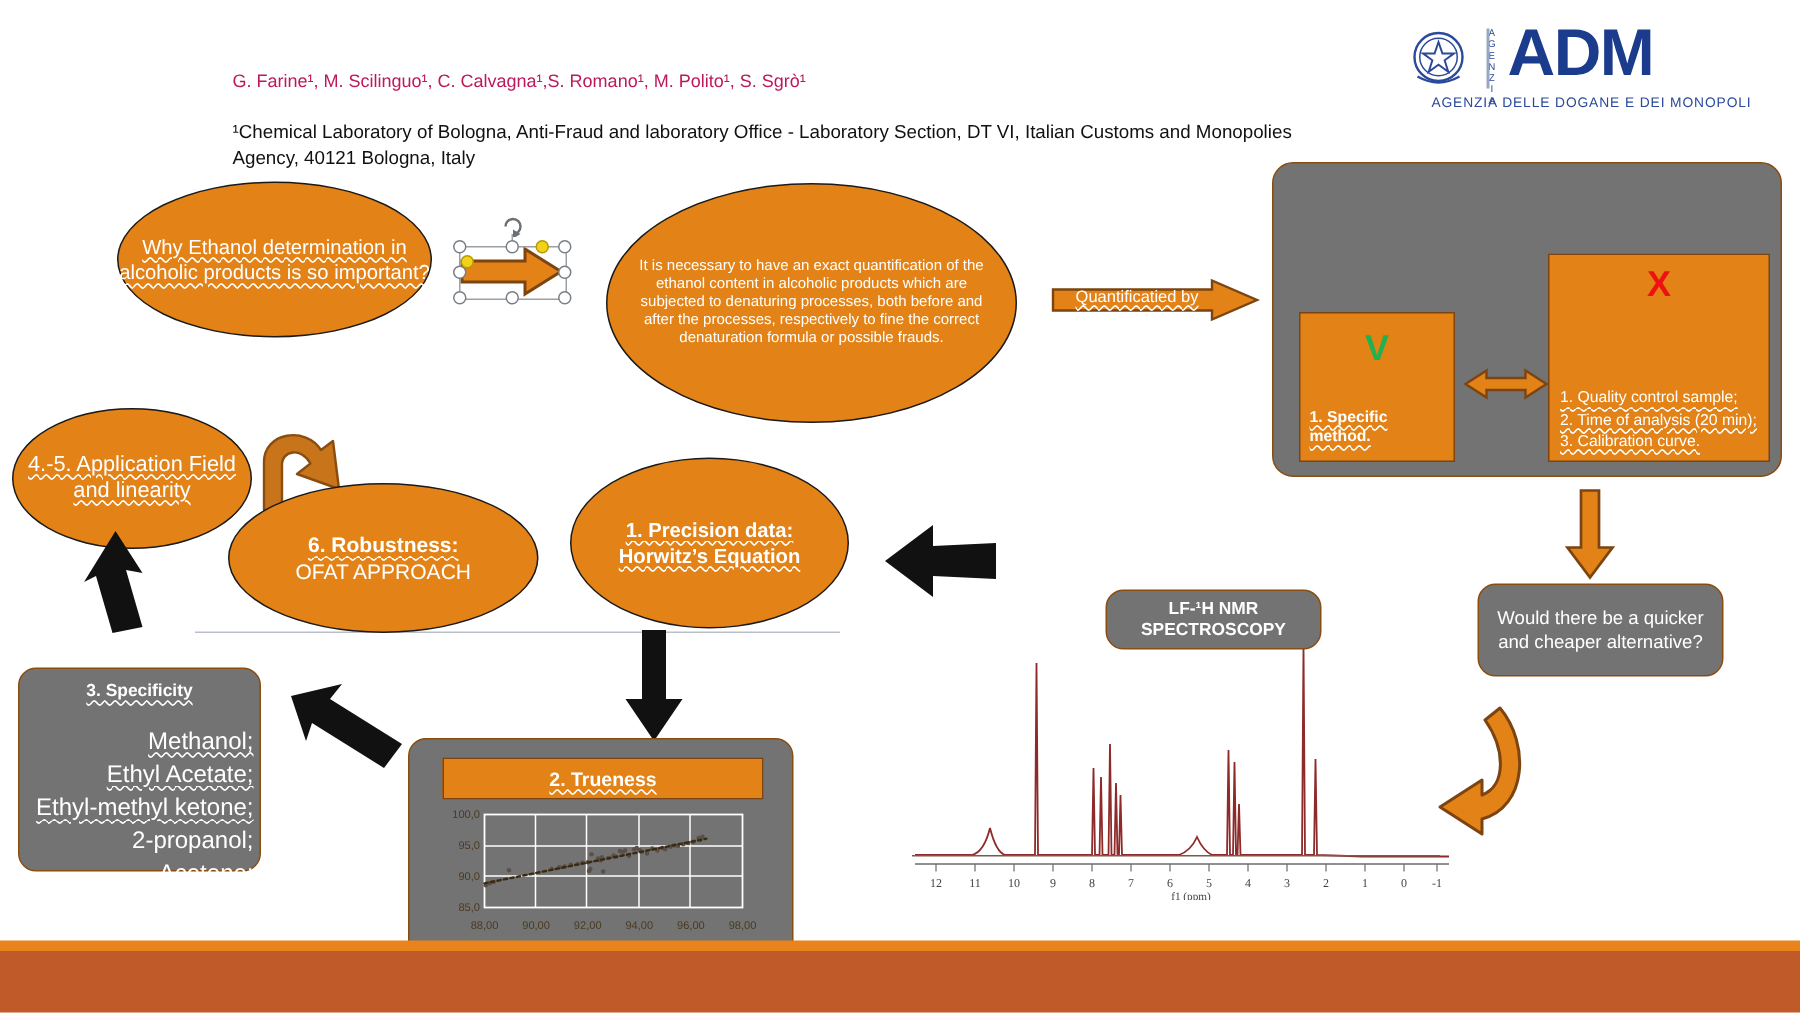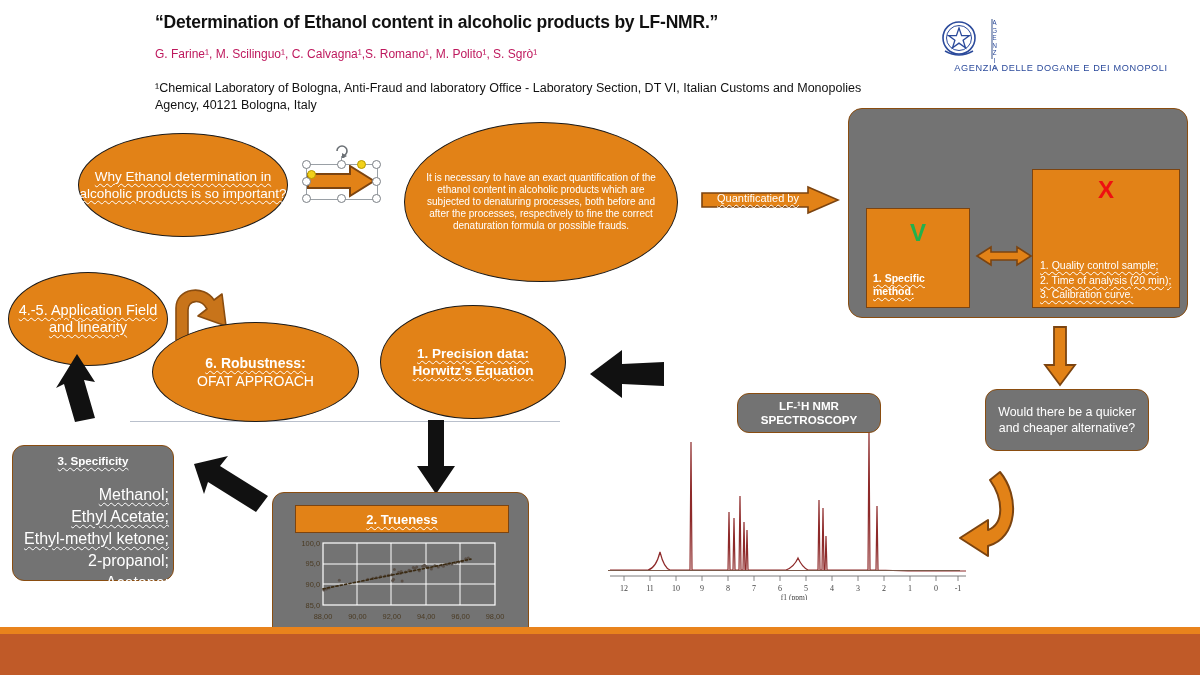--- a/index.html
+++ b/index.html
@@ -50,21 +50,21 @@
   .rbox{
     background:#737373;border:1.6px solid #8a4d10;border-radius:12px;
     color:#ffffff;text-align:center;
   }
   .plainbox{
     background:#E28217;border:1.8px solid #7c4410;
     color:#ffffff;
   }
 
   
-  #whyEll{left:78px;top:133px;width:208px;height:102px;
+  #whyEll{left:78px;top:121px;width:208px;height:102px;
           font-size:13.5px;line-height:1.26;font-weight:normal;}
   #needEll{left:404px;top:122px;width:272px;height:158px;
           font-size:10px;line-height:1.22;}
 
   
   #selArrow{left:296px;top:142px;width:98px;height:76px;}
   #selArrow .body{position:absolute;left:10px;top:22px;width:70px;height:34px;}
   #selArrow .bbox{position:absolute;left:10px;top:22px;width:70px;height:34px;
      border:1px solid #9aa0a6;}
   .hdl{position:absolute;width:9px;height:9px;border-radius:50%;
@@ -139,36 +139,36 @@
 
   
   #rule1{left:130px;top:421px;width:430px;height:1px;background:#b9c0cc;}
   #rule2{left:608px;top:570px;width:352px;height:1px;background:#7a5a4a;}
 </style>
 </head>
 <body>
 
 <div class="stage">
 
-  <div class="abs" id="title">“Determination of Ethanol content in alcoholic products by LF-NMR.”</div>
   <div class="abs" id="authors">G. Farine¹, M. Scilinguo¹, C. Calvagna¹,S. Romano¹, M. Polito¹, S. Sgrò¹</div>
   <div class="abs" id="affil">
     <span>¹Chemical Laboratory of Bologna, Anti-Fraud and laboratory Office - Laboratory Section, DT VI, Italian</span>
     <span>Customs and Monopolies Agency, 40121 Bologna, Italy</span>
   </div>
 
   <div class="abs" id="logo">
     <svg class="emblem" viewBox="0 0 48 46">
       <circle cx="24" cy="21" r="16" fill="none" stroke="#2b4a9b" stroke-width="1.6"></circle>
       <circle cx="24" cy="21" r="12.5" fill="none" stroke="#2b4a9b" stroke-width="1"></circle>
       <polygon points="24,11 26.6,18.6 34.4,18.6 28.1,23.2 30.5,30.8 24,26.1 17.5,30.8 19.9,23.2 13.6,18.6 21.4,18.6" fill="#ffffff" stroke="#2b4a9b" stroke-width="1.3"></polygon>
       <path d="M10 34 Q24 42 38 34" fill="none" stroke="#2b4a9b" stroke-width="1.5"></path>
     </svg>
     <div class="vert">AGENZIA</div>
     <div class="rule"></div>
+    <div class="adm">ADM</div>
     <div class="sub">AGENZIA DELLE DOGANE E DEI MONOPOLI</div>
   </div>
 
   <div class="abs ell" id="whyEll">
     <span class="sqw">Why Ethanol determination in alcoholic products is so important?</span>
   </div>
 
   <div class="abs" id="selArrow">
     <svg class="body" viewBox="0 0 70 34">
       <polygon points="2,10 44,10 44,2 68,17 44,32 44,24 2,24" fill="#E28217" stroke="#7c4410" stroke-width="2"></polygon>

